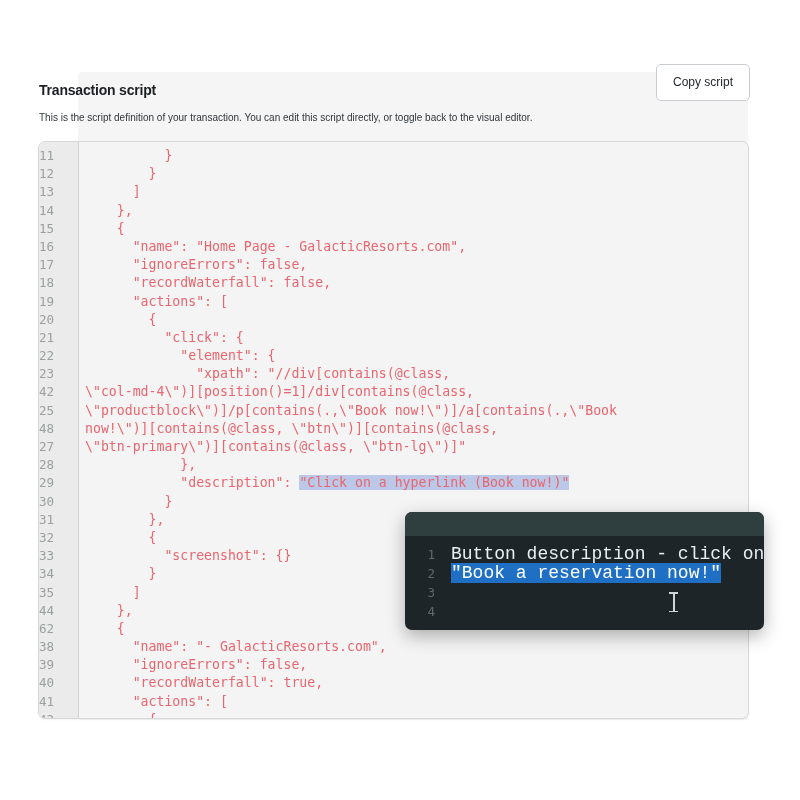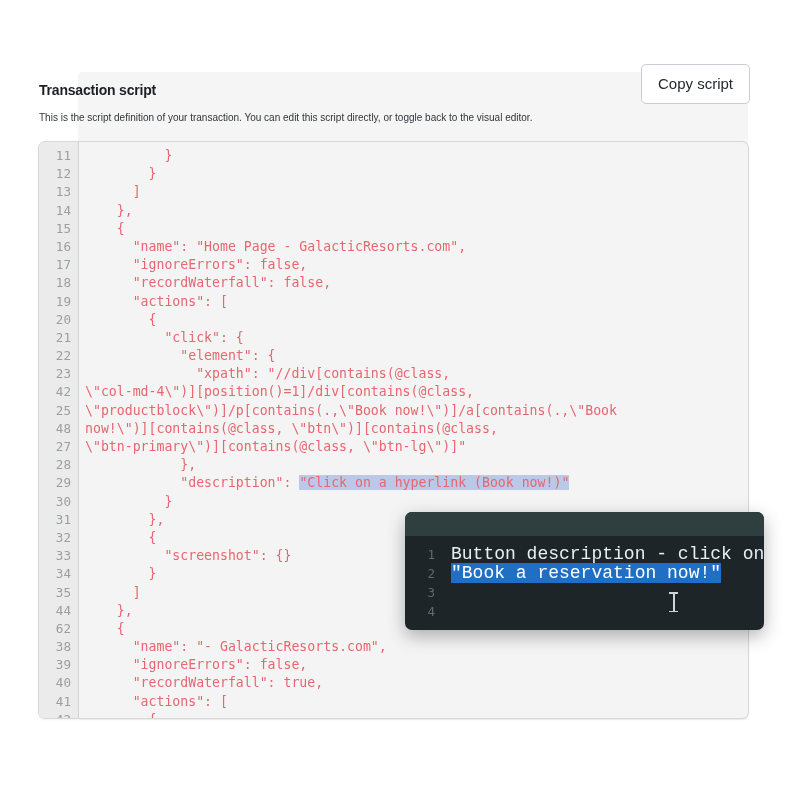--- a/index.html
+++ b/index.html
@@ -32,21 +32,21 @@
     right: 50px; top: 64px;
     display: flex;
     gap: 11px;
     z-index: 5;
   }
   .btn {
     background: #ffffff;
     border: 1px solid #c9cdd1;
     border-radius: 5px;
     color: #25292e;
-    font-size: 15px;
+    font-size: 12px;
     font-family: "Liberation Sans", sans-serif;
     line-height: 1;
     padding: 11px 16px 12px 16px;
     cursor: pointer;
     white-space: nowrap;
   }
 
   
   .page-title {
     position: absolute;
@@ -79,21 +79,21 @@
     overflow: hidden;
     display: flex;
     box-shadow: 0 1px 2px rgba(0,0,0,0.05);
   }
   .gutter {
     width: 40px;
     flex: 0 0 40px;
     background: #ebebeb;
     border-right: 1px solid #d2d2d2;
     padding-top: 5px;
-    text-align: right;
+    text-align: left;
   }
   .gutter .ln {
     font-family: "DejaVu Sans Mono", monospace;
     font-size: 12.6px;
     line-height: 18.2px;
     color: #9aa0a0;
     padding-right: 7px;
     height: 18.2px;
   }
   .code {

